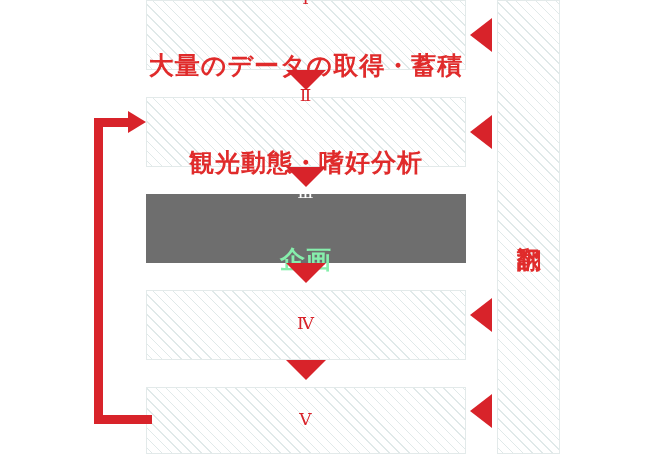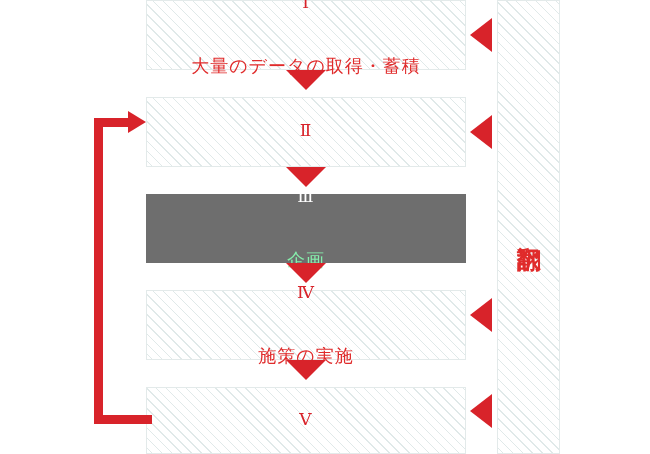--- a/index.html
+++ b/index.html
@@ -38,23 +38,23 @@
   }
   .stage-box .numeral{
     font-size:17px;
     line-height:1;
     letter-spacing:1px;
     color:#d8232a;
     font-family:"DejaVu Serif","Liberation Serif",serif;
     margin-bottom:3px;
   }
   .stage-box .caption{
-    font-size:18px;
+    font-size:25px;
     line-height:1.05;
-    font-weight:normal;
+    font-weight:bold;
     color:#e02b2b;
     letter-spacing:1px;
     white-space:nowrap;
     margin-top:43px;
   }
   .stage-box.filled{
     background:#6e6e6e;
     border:none;
   }
   .stage-box.filled .numeral{color:#ffffff;}
@@ -131,30 +131,30 @@
 
 <div id="stage">
 
   <div id="box-1" class="stage-box hatch">
     <div class="numeral">Ⅰ</div>
     <div class="caption">大量のデータの取得・蓄積</div>
   </div>
 
   <div id="box-2" class="stage-box hatch">
     <div class="numeral">Ⅱ</div>
+    <div class="caption">観光動態・嗜好分析</div>
   </div>
 
   <div id="box-3" class="stage-box filled">
     <div class="numeral">Ⅲ</div>
     <div class="caption">企画</div>
   </div>
 
   <div id="box-4" class="stage-box hatch">
     <div class="numeral">Ⅳ</div>
-    <div class="caption">施策の実施</div>
   </div>
 
   <div id="box-5" class="stage-box hatch">
     <div class="numeral">Ⅴ</div>
   </div>
 
   <div id="dn-1" class="down-arrow"></div>
   <div id="dn-2" class="down-arrow"></div>
   <div id="dn-3" class="down-arrow"></div>
   <div id="dn-4" class="down-arrow"></div>

